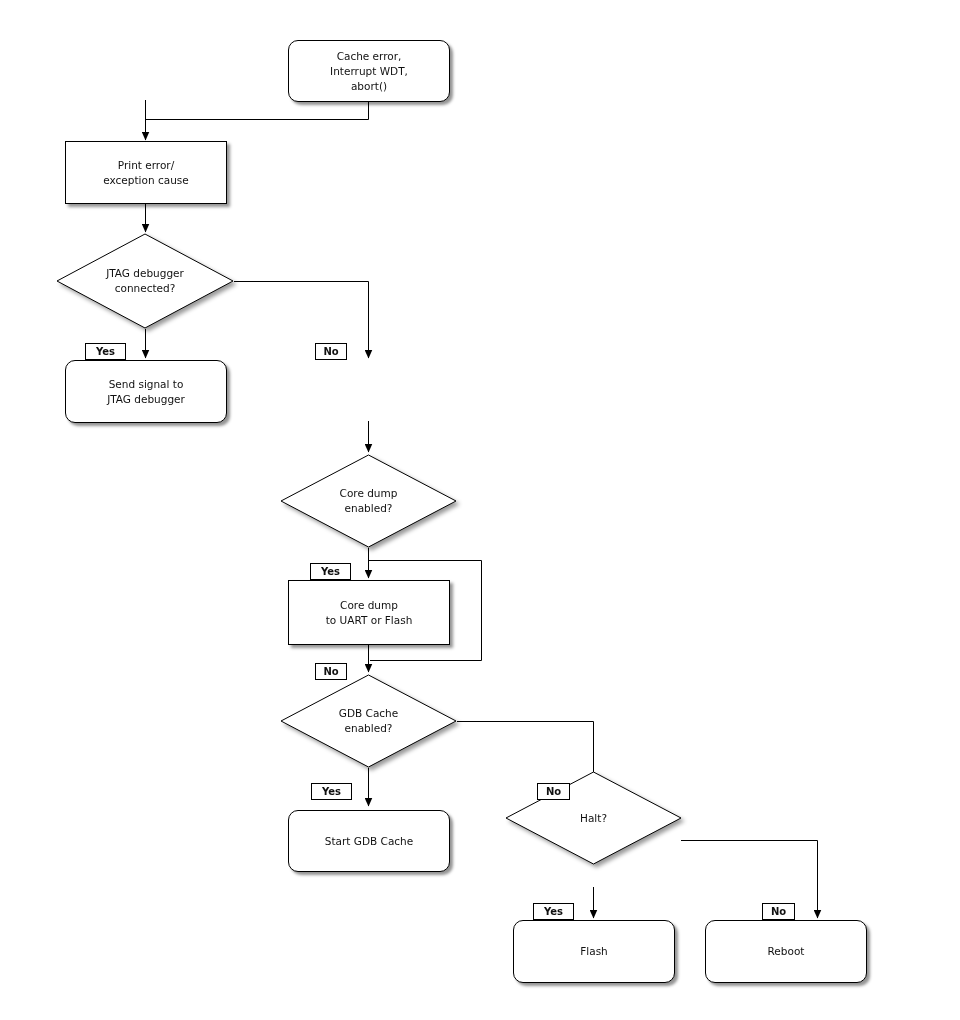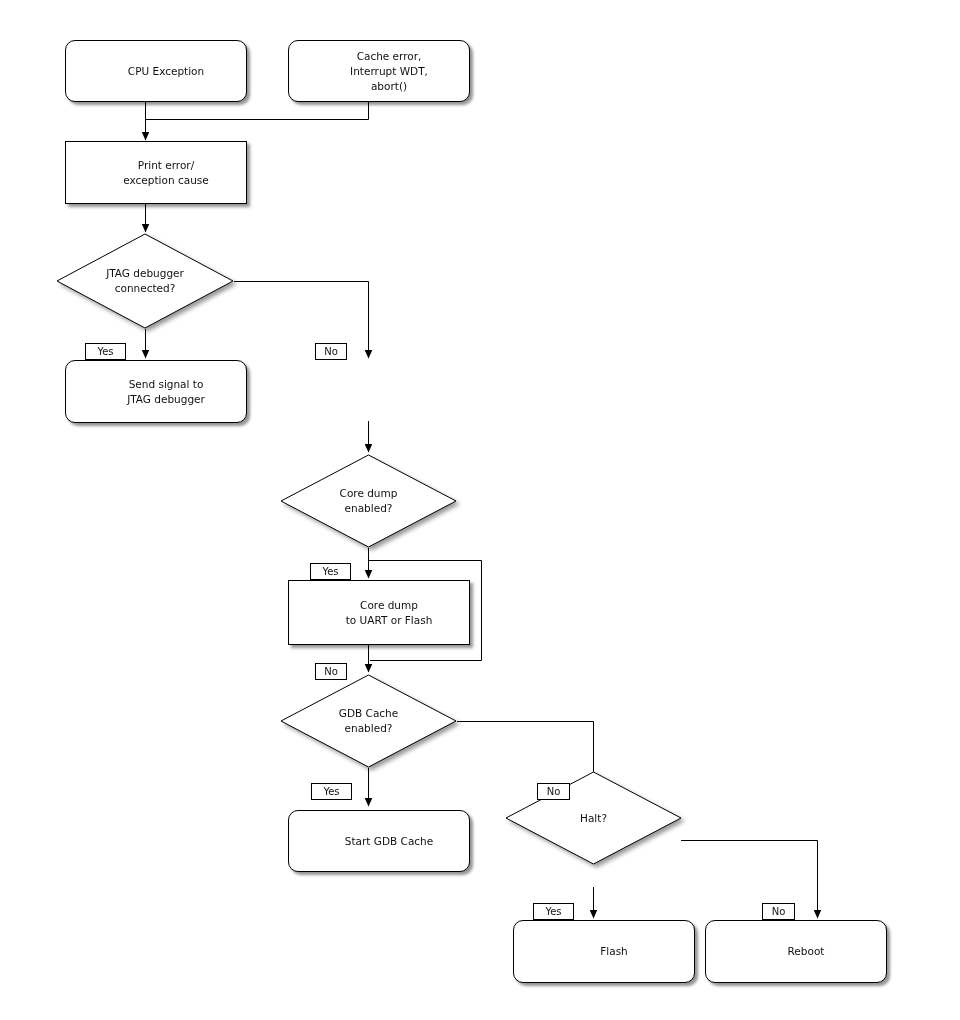--- a/index.html
+++ b/index.html
@@ -8,35 +8,34 @@
     font-family:"DejaVu Sans", "Liberation Sans", sans-serif; overflow:hidden;
   }
   .edges { position:absolute; left:0; top:0; pointer-events:none; }
   .node {
     position:absolute; display:flex; align-items:center; justify-content:center;
     text-align:center; font-size:10.5px; line-height:15px; color:#111111;
   }
   .box {
     background:#ffffff; border:1px solid #000000;
     box-shadow:3px 3px 3px rgba(0,0,0,0.42);
-    padding-left:20px;
   }
   .rounded { border-radius:10px; }
   .label-text { white-space:pre-line; }
   .diamond-wrap { position:absolute; }
   .diamond-svg { display:block; filter:drop-shadow(3px 3px 2px rgba(0,0,0,0.40)); }
   .diamond-label {
     position:absolute; left:0; top:0; right:0; bottom:0;
     display:flex; align-items:center; justify-content:center;
     text-align:center; white-space:pre-line; font-size:10.5px; line-height:15px; color:#111111;
   }
   .edge-label {
     position:absolute; background:#ffffff; border:1px solid #000000;
     display:flex; align-items:center; justify-content:center;
-    font-size:10px; color:#111111;
+    font-size:10px; color:#111111;font-weight:bold;
   }
 </style>
 </head>
 <body>
 
 <div class="canvas">
 
   <svg class="edges" width="960" height="1020" viewBox="0 0 960 1020" aria-hidden="true">
     <defs>
       <marker id="arrow" viewBox="0 0 9 8" refX="8.5" refY="4" markerWidth="9" markerHeight="8" orient="auto" markerUnits="userSpaceOnUse">
@@ -53,23 +52,20 @@
       <path d="M368.5,548 V578" marker-end="url(#arrow)"></path>
       <path d="M368.5,560.5 H481.5 V660.5 H370"></path>
       <path d="M368.5,643 V672" marker-end="url(#arrow)"></path>
       <path d="M457,721.5 H593.5 V791" marker-end="url(#arrow)"></path>
       <path d="M368.5,768 V806" marker-end="url(#arrow)"></path>
       <path d="M593.5,887 V918" marker-end="url(#arrow)"></path>
       <path d="M681,840.5 H817.5 V918" marker-end="url(#arrow)"></path>
     </g>
   </svg>
 
-  <div class="node box rounded" style="left:65px;top:40px;width:160px;height:60px">
-    <span class="label-text">CPU Exception</span>
-  </div>
 
   <div class="node box rounded" style="left:288px;top:40px;width:160px;height:60px">
     <span class="label-text">Cache error,
 Interrupt WDT,
 abort()</span>
   </div>
 
   <div class="node box" style="left:65px;top:141px;width:160px;height:61px">
     <span class="label-text">Print error/
 exception cause</span>

